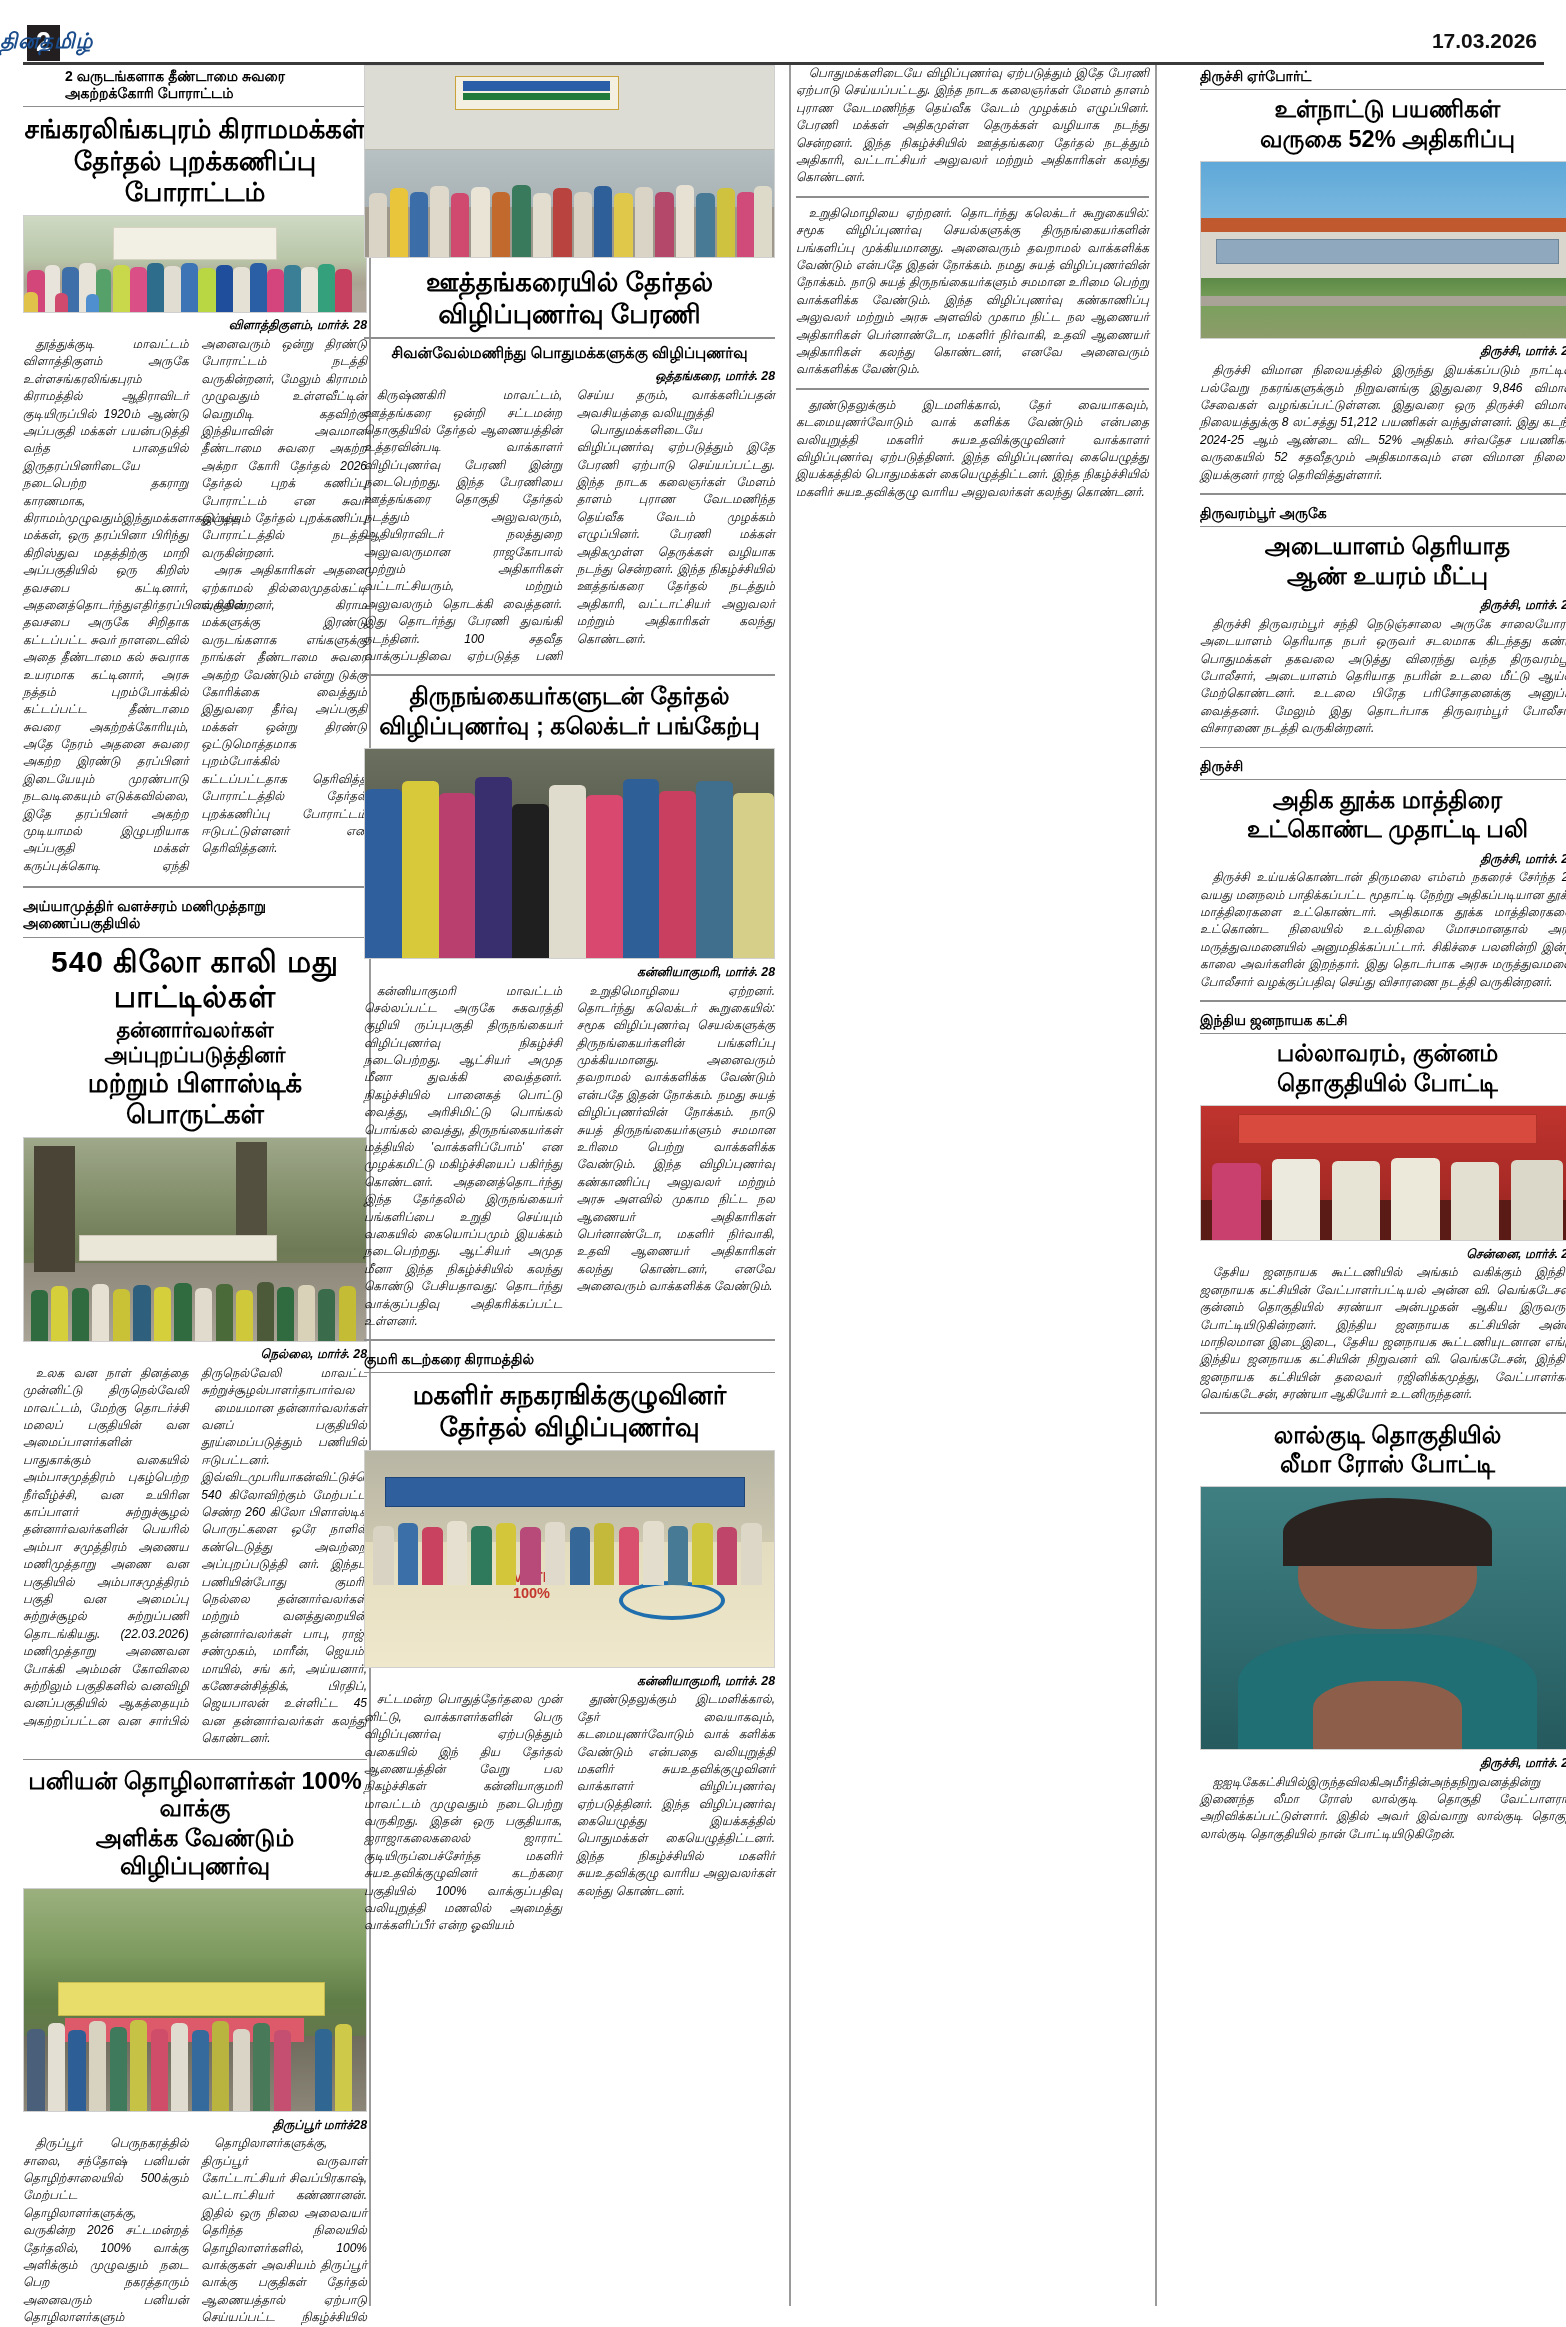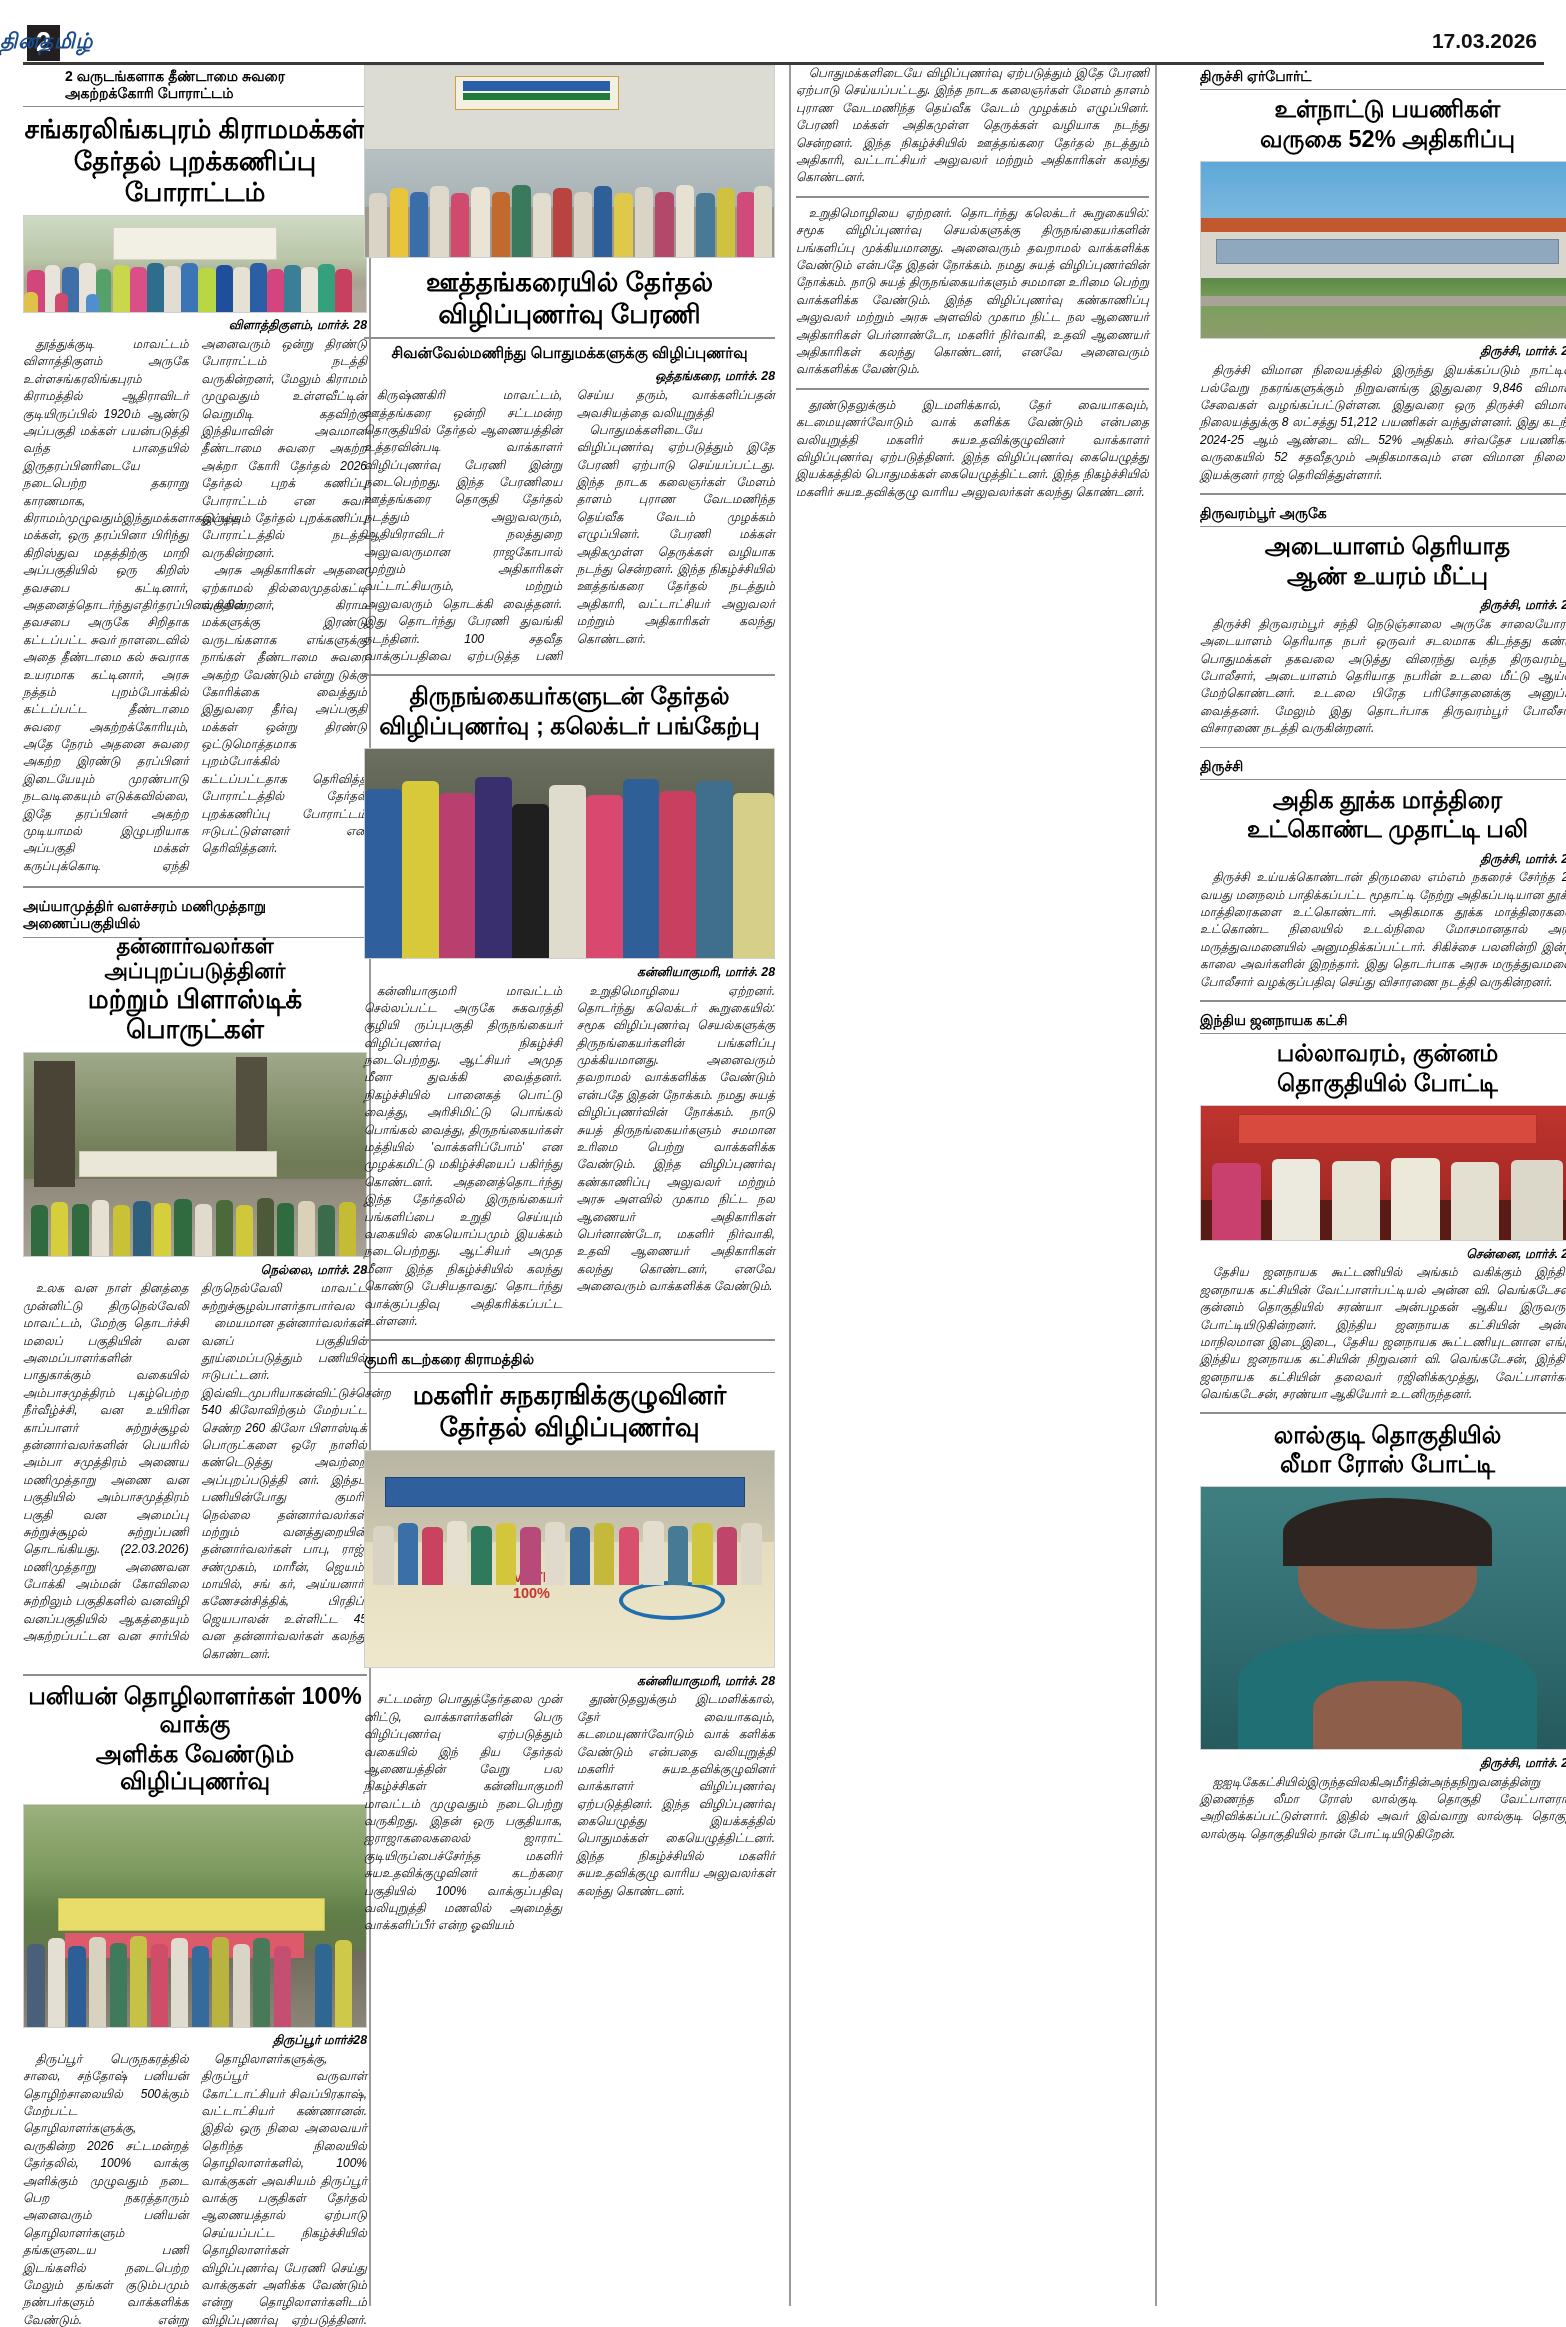--- a/index.html
+++ b/index.html
@@ -141,20 +141,21 @@
       <div class="body" style="column-count:2;column-gap:12.7px;">
         <p>தூத்துக்குடி மாவட்டம் விளாத்திகுளம் அருகே உள்ளசங்கரலிங்கபுரம் கிராமத்தில் ஆதிராவிடர் குடியிருப்பில் 1920ம் ஆண்டு அப்பகுதி மக்கள் பயன்படுத்தி வந்த பாதையில் இருதரப்பினரிடையே நடைபெற்ற தகராறு காரணமாக, கிராமம்முழுவதும்இந்துமக்களாகஇருந்த மக்கள், ஒரு தரப்பினா பிரிந்து கிறிஸ்துவ மதத்திற்கு மாறி அப்பகுதியில் ஒரு கிறிஸ் தவசபை கட்டினார், அதனைத்தொடர்ந்துஎதிர்தரப்பினர்,கிறிஸ் தவசபை அருகே சிறிதாக கட்டப்பட்ட சுவர் நாளடைவில் அதை தீண்டாமை கல் சுவராக உயரமாக கட்டினார், அரசு நத்தம் புறம்போக்கில் கட்டப்பட்ட தீண்டாமை சுவரை அகற்றக்கோரியும், அதே நேரம் அதனை சுவரை அகற்ற இரண்டு தரப்பினர் இடையேயும் முரண்பாடு நடவடிகையும் எடுக்கவில்லை, இதே தரப்பினர் அகற்ற முடியாமல் இழுபறியாக அப்பகுதி மக்கள் கருப்புக்கொடி ஏந்தி அனைவரும் ஒன்று திரண்டு போராட்டம் நடத்தி வருகின்றனர், மேலும் கிராமம் முழுவதும் உள்ளவீட்டின் வெறுமிடி கதவிற்கு இந்தியாவின் அவமான தீண்டாமை சுவரை அகற்ற அக்றா கோரி தேர்தல் 2026 தேர்தல் புறக் கணிப்பு போராட்டம் என சுவர் ஒட்டியும் தேர்தல் புறக்கணிப்பு போராட்டத்தில் நடத்தி வருகின்றனர்.</p>
         <p>அரசு அதிகாரிகள் அதனை ஏற்காமல் தில்லைமுதல்கட்டி வருகின்றனர், கிராம மக்களுக்கு இரண்டு வருடங்களாக எங்களுக்கு நாங்கள் தீண்டாமை சுவரை அகற்ற வேண்டும் என்று டுக்கு கோரிக்கை வைத்தும் இதுவரை தீர்வு அப்பகுதி மக்கள் ஒன்று திரண்டு ஒட்டுமொத்தமாக புறம்போக்கில் கட்டப்பட்டதாக தெரிவித்த போராட்டத்தில் தேர்தல் புறக்கணிப்பு போராட்டம் ஈடுபட்டுள்ளனர் என தெரிவித்தனர்.</p>
       </div>
     </div>
 
     <div class="hrule" style="margin-top:11px;"></div>
 
     <div>
       <div class="kicker">அய்யாமுத்திர் வளச்சரம் மணிமுத்தாறு அணைப்பகுதியில்</div>
+      <div class="hl hl-xl" style="letter-spacing:0.9px;">540 கிலோ காலி மது பாட்டில்கள்</div>
       <div class="hl hl-sm" style="margin-top:-3.6px;">தன்னார்வலர்கள் அப்புறப்படுத்தினர்</div>
       <div class="hl hl-lg" style="margin-top:-7.3px;">மற்றும் பிளாஸ்டிக் பொருட்கள்</div>
 
       <div class="photo" style="height:205px;">
         <div class="sky" style="background:linear-gradient(#9fa98b,#7f8a66 35%,#6e7a55 55%,#8c8470);"></div>
         <div class="ground" style="height:38%;background:linear-gradient(#8e887a,#a9a396);"></div>
         <div style="position:absolute;left:3%;top:4%;width:12%;height:62%;background:#4a4436;"></div>
         <div style="position:absolute;left:62%;top:2%;width:9%;height:55%;background:#53503f;"></div>
         <div style="position:absolute;left:16%;top:48%;width:58%;height:13%;background:#eae6d8;border:0.9px solid #cfcabb;"></div>
         <div class="ph-figs" style="top:52%;">

